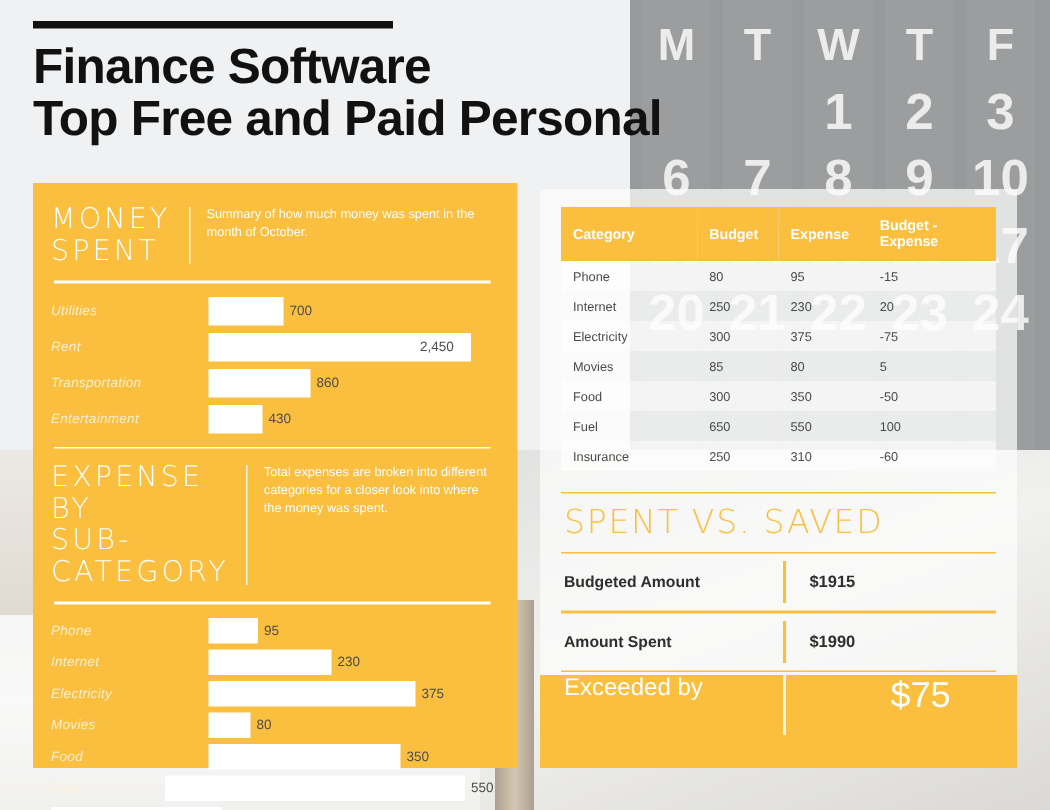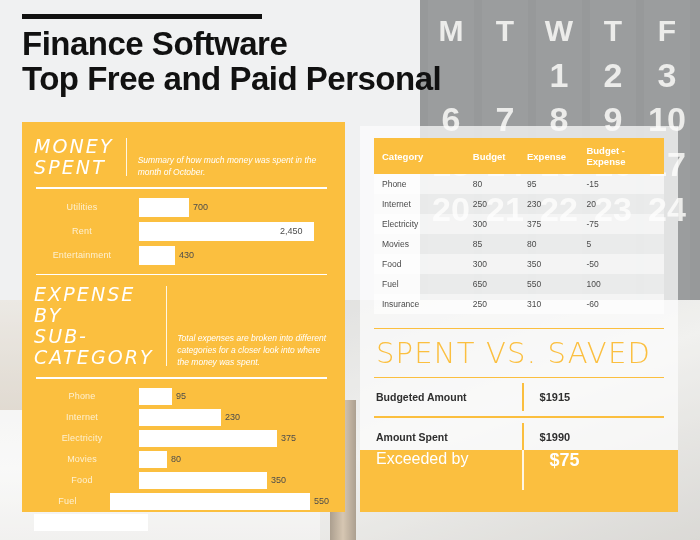--- a/index.html
+++ b/index.html
@@ -47,37 +47,38 @@
   .title-text{
     font-size:33px;line-height:35px;font-weight:bold;color:#111;
     letter-spacing:-0.5px;
   }
 
   
   #left-panel{
     position:absolute;left:22px;top:122px;width:323px;height:390px;
     background:#fbbf3f;z-index:5;box-sizing:border-box;padding:14px 16px 10px 12px;
   }
-  .sec-head{display:flex;align-items:flex-end;font-style:italic;}
+  .sec-head{display:flex;align-items:flex-start;}
   .sec-title{
     color:#ffffff;font-size:19px;line-height:21px;letter-spacing:2.1px;
     font-weight:300;padding-right:12px;white-space:pre-line;
     font-family:"DejaVu Sans", sans-serif;
   }
   .sec-divider{width:1px;background:rgba(255,255,255,.85);align-self:stretch;margin:2px 0;}
   .sec-desc{
     color:#ffffff;font-size:8.5px;line-height:12px;padding-left:11px;
     max-width:185px;font-weight:normal;
   }
   .hrule{height:1.5px;background:#ffffff;margin:9px 2px 9px 2px;}
 
   .bar-row{display:flex;align-items:center;height:19px;margin-bottom:5px;}
   .bar-label{
-    width:96px;text-align:center;color:#fdf0d2;font-size:9px;padding-right:9px;
+    width:96px;text-align:left;color:#fdf0d2;font-size:9px;padding-right:9px;
     letter-spacing:.2px;
+    font-style:italic;
   }
   .bar-track{flex:1;display:flex;align-items:center;}
   .bar-fill{height:19px;background:#ffffff;}
   .bar-value{font-size:9px;color:#4c4c4c;margin-left:4px;font-weight:normal;}
   .bar-value.inside{margin-left:-34px;position:relative;}
 
   .chart2 .bar-row{height:17px;margin-bottom:4px;}
   .chart2 .bar-fill{height:17px;}
 
   
@@ -92,35 +93,35 @@
   }
   table.budget td{
     font-size:8.5px;color:#4a4a4a;padding:5px 0 5px 8px;background:rgba(255,255,255,.62);
   }
   table.budget tr:nth-child(even) td{background:rgba(255,255,255,.30);}
   .col-cat{width:32%;}.col-bud{width:18%;}.col-exp{width:20%;}.col-diff{width:30%;}
 
   .svs-wrap{margin-top:14px;}
   .svs-line{height:1.2px;background:#fbbf3f;}
   .svs-title{
-    color:#fbbf3f;font-size:29px;letter-spacing:1.2px;font-weight:300;
+    color:#fbbf3f;font-size:22px;letter-spacing:1.2px;font-weight:300;
     padding:7px 2px 7px 2px;font-family:"DejaVu Sans",sans-serif;
   }
   .svs-row{display:flex;align-items:center;height:38px;}
   .svs-key{width:146px;font-size:10.5px;color:#2f2f2f;font-weight:bold;padding-left:2px;}
   .svs-sep{width:1.6px;height:28px;background:#fbbf3f;}
   .svs-val{font-size:11px;color:#2f2f2f;font-weight:bold;padding-left:16px;}
 
   .exceeded{
     position:absolute;left:0;bottom:0;width:100%;height:62px;background:#fbbf3f;
     display:flex;align-items:flex-start;box-sizing:border-box;
   }
   .exc-key{width:146px;font-size:16px;color:#ffffff;padding-left:16px;}
   .exc-sep{width:1.6px;height:40px;background:rgba(255,255,255,.85);}
-  .exc-val{font-size:18px;color:#ffffff;font-weight:bold;padding-left:26px;}
+  .exc-val{font-size:24px;color:#ffffff;font-weight:normal;padding-left:26px;margin-left:44px;}
 </style>
 </head>
 <body>
 
 <div id="bg">
   <div class="bg-calendar">
     <div class="colstripe" style="left:8px"></div>
     <div class="colstripe" style="left:62px"></div>
     <div class="colstripe" style="left:116px"></div>
     <div class="colstripe" style="left:170px"></div>
@@ -187,20 +188,27 @@
       </div>
     </div>
     <div class="bar-row">
       <div class="bar-label">Rent</div>
       <div class="bar-track">
         <div class="bar-fill" style="width:175px"></div>
         <div class="bar-value inside">2,450</div>
       </div>
     </div>
     <div class="bar-row">
+      <div class="bar-label">Transportation</div>
+      <div class="bar-track">
+        <div class="bar-fill" style="width:68px"></div>
+        <div class="bar-value">860</div>
+      </div>
+    </div>
+    <div class="bar-row">
       <div class="bar-label">Entertainment</div>
       <div class="bar-track">
         <div class="bar-fill" style="width:36px"></div>
         <div class="bar-value">430</div>
       </div>
     </div>
   </div>
 
   <div class="hrule"></div>
   <div class="sec-head">

